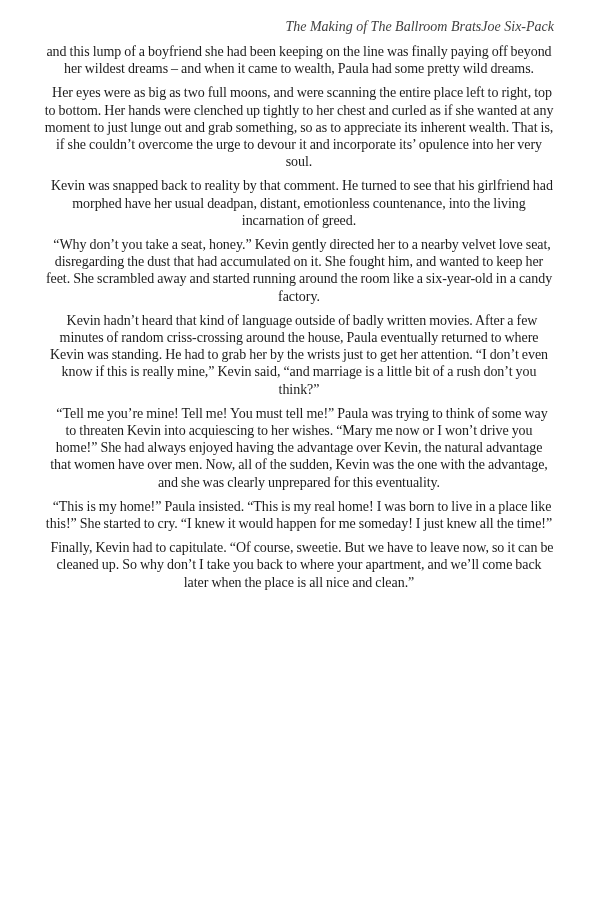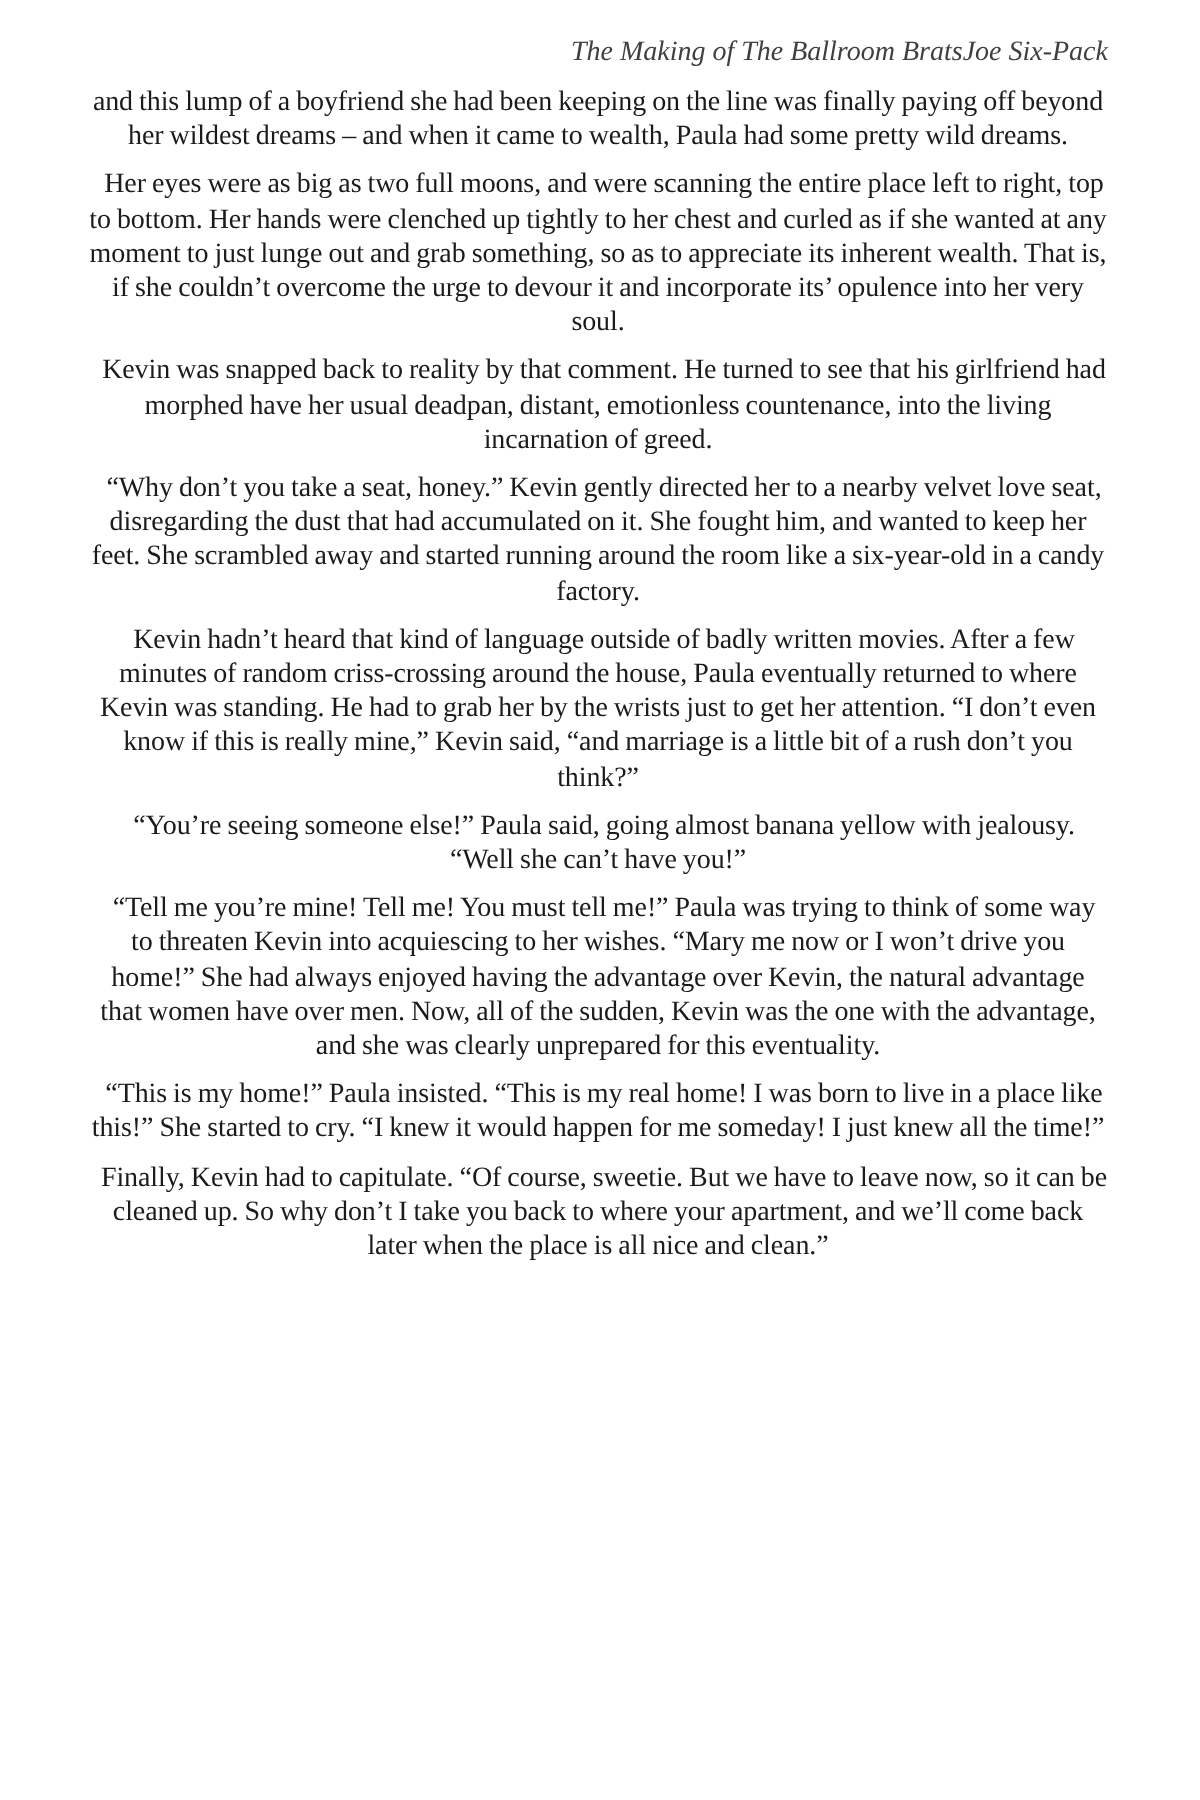--- a/index.html
+++ b/index.html
@@ -70,21 +70,20 @@
     <span class="head-left">The Making of The Ballroom Brats</span>
     <span class="head-right">Joe Six-Pack</span>
   </header>
 
   <main class="body-text">
     <p class="para no-indent">and this lump of a boyfriend she had been keeping on the line was finally paying off beyond her wildest dreams – and when it came to wealth, Paula had some pretty wild dreams.</p>
     <p class="para">Her eyes were as big as two full moons, and were scanning the entire place left to right, top to bottom. Her hands were clenched up tightly to her chest and curled as if she wanted at any moment to just lunge out and grab something, so as to appreciate its inherent wealth. That is, if she couldn’t overcome the urge to devour it and incorporate its’ opulence into her very soul.</p>
     <p class="para">Kevin was snapped back to reality by that comment. He turned to see that his girlfriend had morphed have her usual deadpan, distant, emotionless countenance, into the living incarnation of greed.</p>
     <p class="para">“Why don’t you take a seat, honey.” Kevin gently directed her to a nearby velvet love seat, disregarding the dust that had accumulated on it. She fought him, and wanted to keep her feet. She scrambled away and started running around the room like a six-year-old in a candy factory.</p>
     <p class="para">Kevin hadn’t heard that kind of language outside of badly written movies. After a few minutes of random criss-crossing around the house, Paula eventually returned to where Kevin was standing. He had to grab her by the wrists just to get her attention. “I don’t even know if this is really mine,” Kevin said, “and marriage is a little bit of a rush don’t you think?”</p>
-    <p class="para">“You’re seeing someone else!” Paula said, going almost banana yellow with jealousy. “Well she can’t have you!”</p>
     <p class="para">“Tell me you’re mine! Tell me! You must tell me!” Paula was trying to think of some way to threaten Kevin into acquiescing to her wishes. “Mary me now or I won’t drive you home!” She had always enjoyed having the advantage over Kevin, the natural advantage that women have over men. Now, all of the sudden, Kevin was the one with the advantage, and she was clearly unprepared for this eventuality.</p>
     <p class="para">“This is my home!” Paula insisted. “This is my real home! I was born to live in a place like this!” She started to cry. “I knew it would happen for me someday! I just knew all the time!”</p>
     <p class="para">Finally, Kevin had to capitulate. “Of course, sweetie. But we have to leave now, so it can be cleaned up. So why don’t I take you back to where your apartment, and we’ll come back later when the place is all nice and clean.”</p>
   </main>
 
   <footer class="folio">31</footer>
 
 </div>
 
 </body></html>

